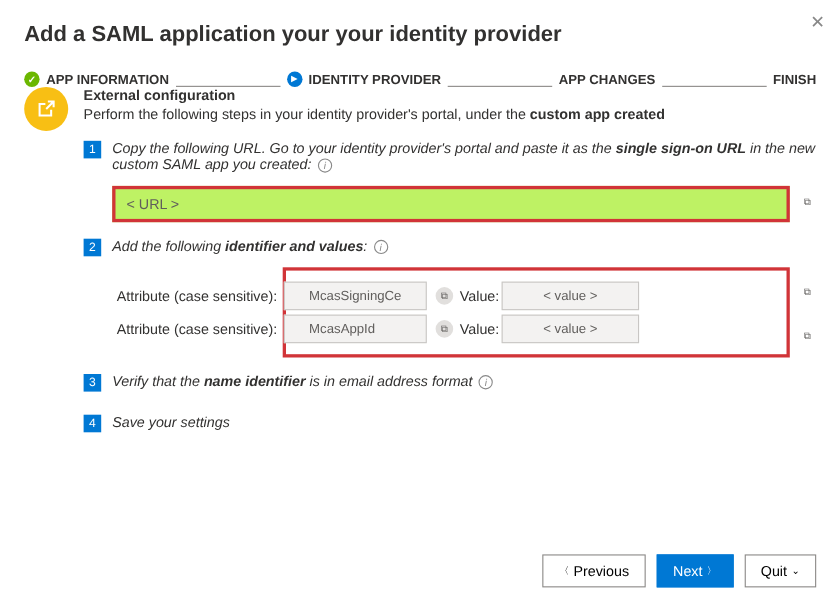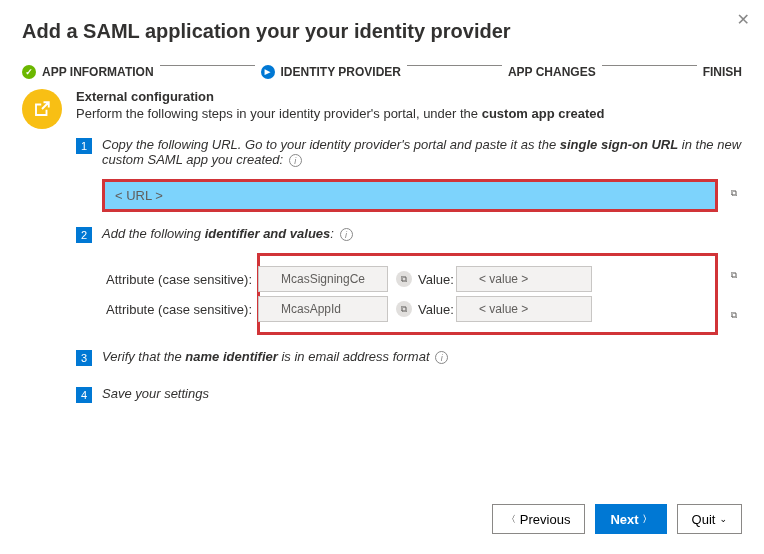--- a/index.html
+++ b/index.html
@@ -1,51 +1,51 @@
 <!DOCTYPE html>
 <html><head>
 <meta charset="utf-8">
 <style>
   * { box-sizing: border-box; margin: 0; padding: 0; }
   body { font-family: "Segoe UI", Arial, sans-serif; font-size: 13px; color: #323130; background: #fff; width: 764px; height: 554px; position: relative; padding: 20px 22px; }
   .close-x { position: absolute; top: 10px; right: 14px; font-size: 16px; color: #888; cursor: pointer; }
   .title { font-size: 20px; font-weight: 600; margin-bottom: 22px; }
-  .stepper { display: flex; align-items: flex-start; }
+  .stepper { display: flex; align-items: flex-end; }
   .step { display: flex; align-items: center; font-size: 12px; font-weight: 600; white-space: nowrap; }
   .step-icon { width: 14px; height: 14px; border-radius: 50%; margin-right: 6px; display: inline-flex; align-items: center; justify-content: center; color: #fff; font-size: 9px; }
   .step-done .step-icon { background: #6BB700; }
   .step-active .step-icon { background: #0078d4; }
   .step-active .step-icon::after { content: "▶"; font-size: 7px; color:#fff; }
   .step-done .step-icon::after { content: "✓"; font-size: 9px; color:#fff; }
   .step-line { flex: 1; height: 1px; background: #8a8886; margin: 0 6px; }
   .step-pending { color: #323130; }
-  .section { display: flex; margin-top: 10px; }
+  .section { display: flex; }
   .ext-icon { width: 40px; height: 40px; border-radius: 50%; background: #f8bf14; display:flex; align-items:center; justify-content:center; color:#fff; font-size:18px; flex:0 0 40px; margin-right:14px; }
   .section-body { flex:1; }
   .sec-title { font-weight:600; margin-bottom:2px; }
   .sec-desc { margin-bottom:16px; }
   .steps { padding-left:0; }
   .step-row { display:flex; margin-bottom:14px; }
   .step-num { width:16px; height:16px; background:#0078d4; color:#fff; font-size:11px; display:flex; align-items:center; justify-content:center; margin-right:10px; flex:0 0 16px; margin-top:1px; }
   .step-content { flex:1; }
   .step-text { margin-bottom:8px;font-style:italic; }
   .info-icon { display:inline-flex; width:13px; height:13px; border:1px solid #888; border-radius:50%; font-size:9px; align-items:center; justify-content:center; color:#888; margin-left:2px; vertical-align:middle; }
-  .url-box { border:3px solid #d13438; padding:6px 10px; display:flex; align-items:flex-start; background:#7dd3fc; margin-top:4px; }
+  .url-box { border:3px solid #d13438; padding:6px 10px; display:flex; align-items:flex-start; background:#bef264; margin-top:4px; }
   .url-box span.val { flex:1; color:#605e5c; }
   .copy-icon { width:16px; height:16px; border-radius:50%; background:#e1dfdd; margin-left:8px; cursor:pointer; display:flex; align-items:center; justify-content:center; font-size:9px; color:#605e5c; }
   .copy-icon.outer { background:transparent; }
   .attr-table { border:3px solid #d13438; padding:6px 8px; margin-top:4px;}
   .attr-row { display:flex; align-items:center; margin:4px 0; }
   .attr-label { width:155px; text-align:right; padding-right:6px; margin-left:-165px; }
   .attr-input { width:130px; height:26px; border:1px solid #c8c6c4; background:#f3f2f1; padding:0 22px; font-size:12px; color:#605e5c; }
-  .attr-input.val { width:136px; }
+  .attr-input.val { width:125px;text-align:center; }
   .value-lbl { width:44px; text-align:right; padding:0 6px; }
   .btn-bar { position:absolute; bottom:20px; right:22px; display:flex; gap:10px; }
   .btn { height:30px; padding:0 14px; border:1px solid #8a8886; background:#fff; font-size:13px; cursor:pointer; display:flex; align-items:center; gap:4px; }
-  .btn.primary { background:#0078d4; border-color:#0078d4; color:#fff;font-weight:bold; }
+  .btn.primary { background:#0078d4; border-color:#0078d4; color:#fff; }
   .chev { font-size:9px; }
 </style>
 </head>
 <body>
 
 <div class="close-x">✕</div>
 
 <div class="title">Add a SAML application your your identity provider</div>
 
 <div class="stepper">

